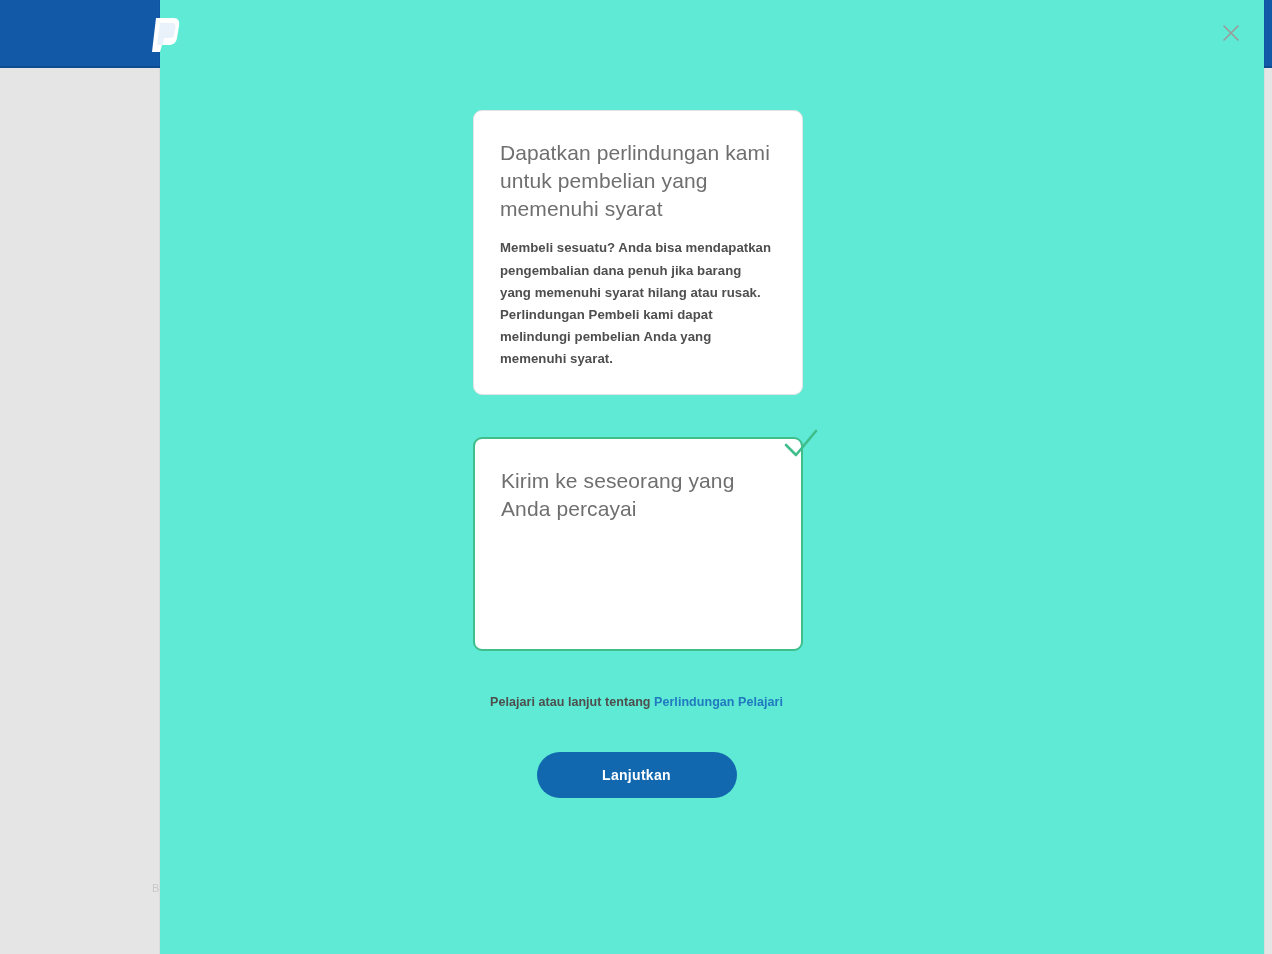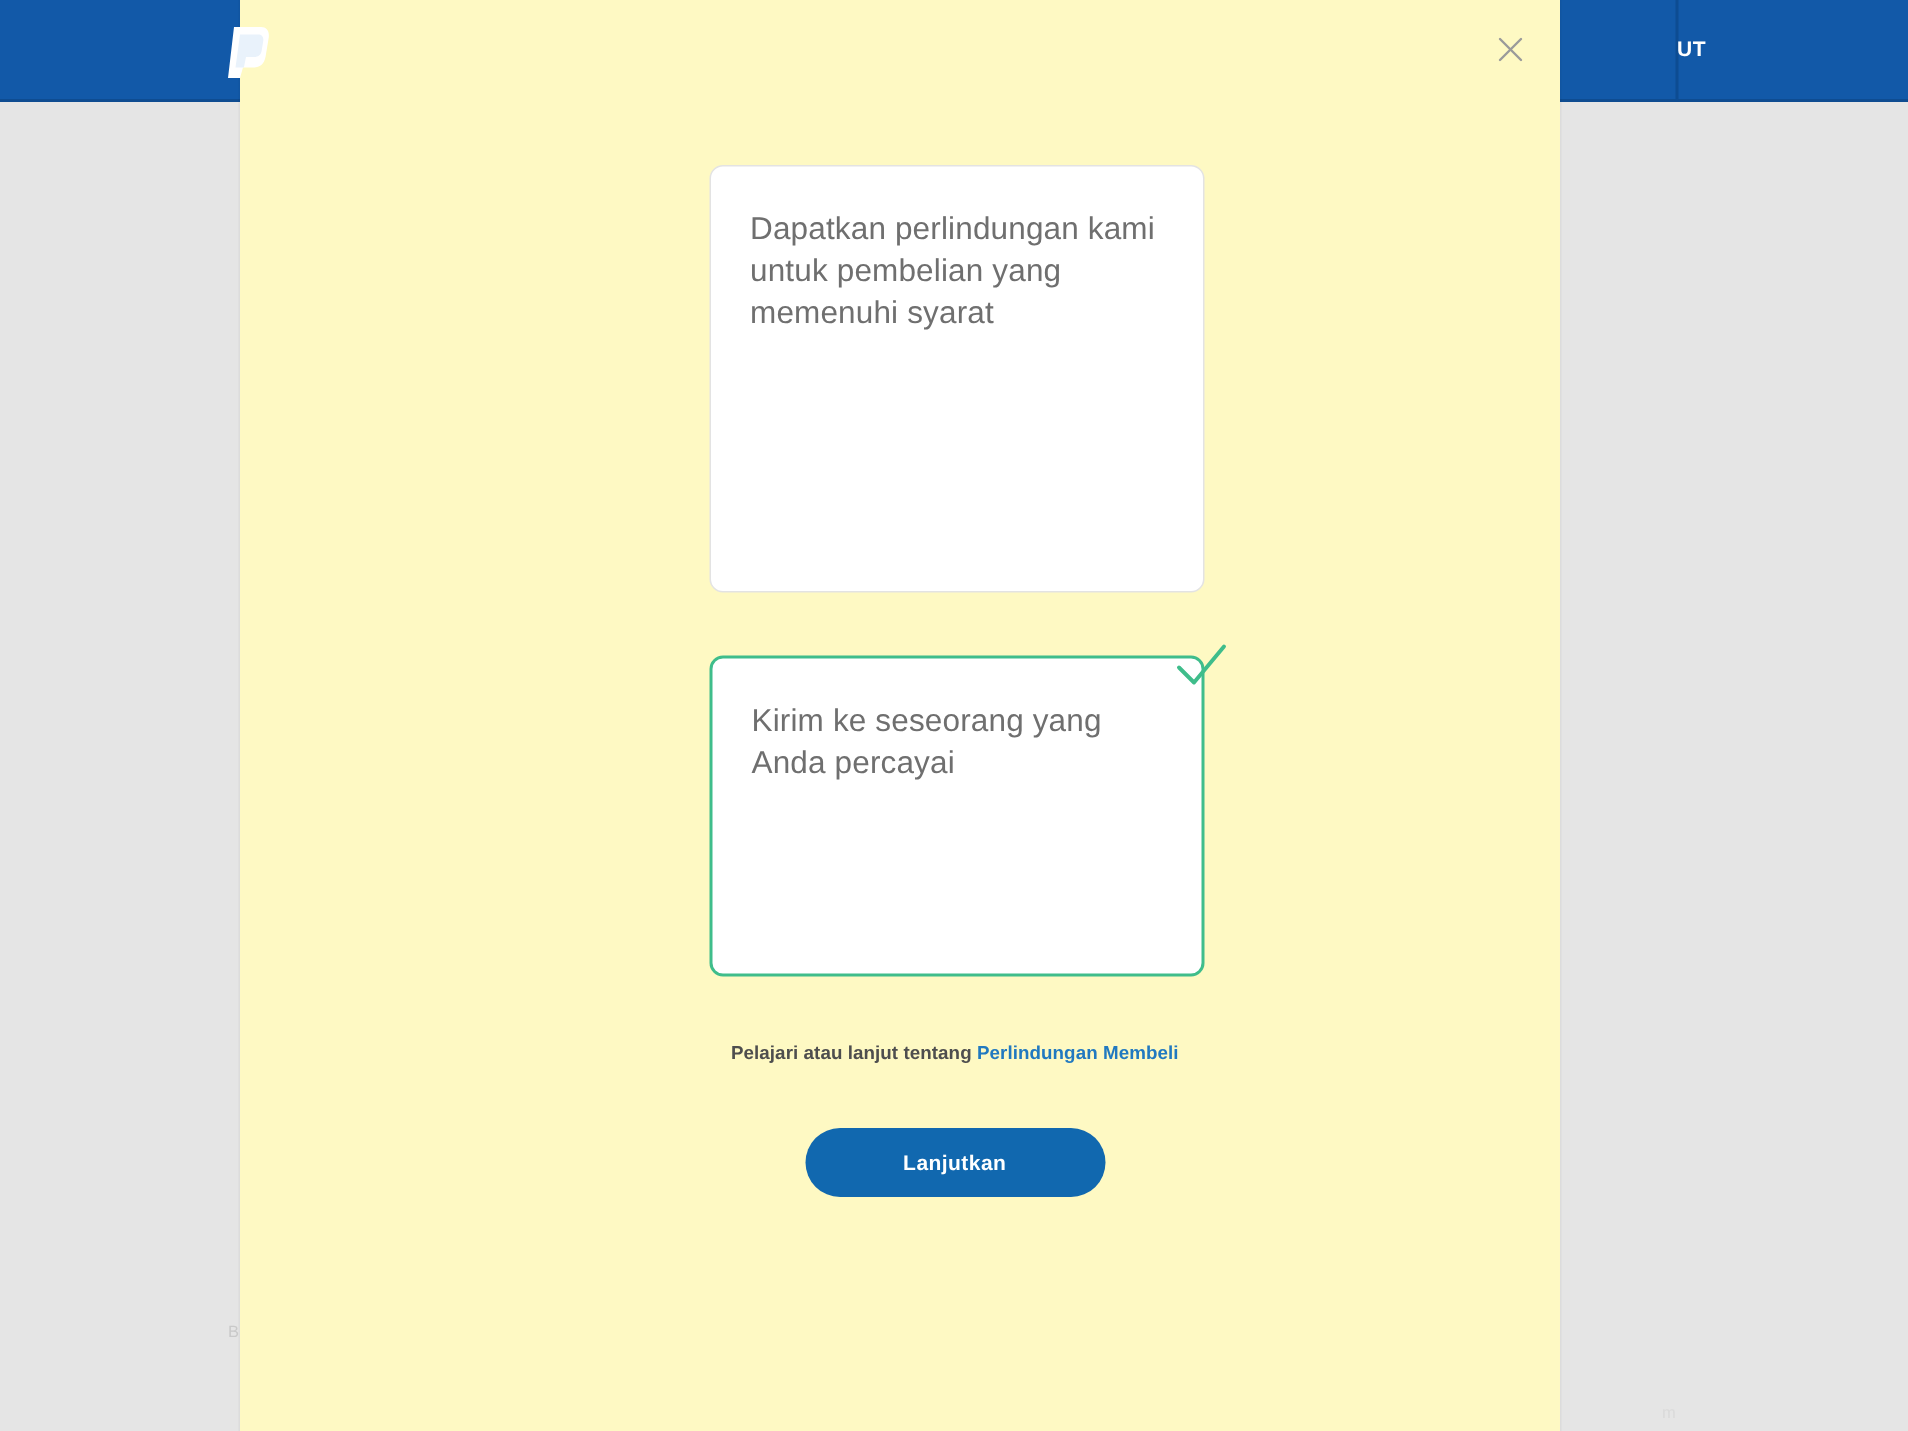--- a/index.html
+++ b/index.html
@@ -61,23 +61,23 @@
   }
   .bg-ghost-left  { top: 882px; left: 152px; }
   .bg-ghost-r1    { top: 908px; left: 1112px; color: #dadada; }
   .bg-ghost-r2    { top: 936px; left: 1108px; color: #dadada; }
 
   
   .modal {
     position: absolute;
     top: 0;
     left: 160px;
-    width: 880px;
+    width: 1104px;
     height: 954px;
-    background: #fef9c3;
+    background: #5eead4;
     box-shadow: 0 0 0 1px rgba(0,0,0,0.04);
   }
 
   .modal-close {
     position: absolute;
     top: 18px;
     right: 16px;
     width: 30px;
     height: 30px;
     border: none;
@@ -229,33 +229,34 @@
       <svg width="26" height="26" viewBox="0 0 26 26">
         <line x1="6" y1="6" x2="20" y2="20" stroke="#9a9a9a" stroke-width="1.6" stroke-linecap="round"></line>
         <line x1="20" y1="6" x2="6" y2="20" stroke="#9a9a9a" stroke-width="1.6" stroke-linecap="round"></line>
       </svg>
     </button>
 
     <div class="modal-content">
 
       <div class="card card-plain">
         <h2 class="card-title">Dapatkan perlindungan kami untuk pembelian yang memenuhi syarat</h2>
+        <p class="card-body">Membeli sesuatu? Anda bisa mendapatkan pengembalian dana penuh jika barang yang memenuhi syarat hilang atau rusak. Perlindungan Pembeli kami dapat melindungi pembelian Anda yang memenuhi syarat.</p>
       </div>
 
       <div class="card card-selected">
         <span class="card-check">
           <svg width="46" height="46" viewBox="0 0 46 46">
             <path d="M9 24 L19 34 L39 10" fill="none" stroke="#3fbd8b" stroke-width="2.6" stroke-linecap="round" stroke-linejoin="round"></path>
           </svg>
         </span>
         <h2 class="card-title">Kirim ke seseorang yang Anda percayai</h2>
       </div>
 
       <div class="learn-more">
-        <span class="plain">Pelajari atau lanjut tentang </span><a href="#">Perlindungan Membeli</a>
+        <span class="plain">Pelajari atau lanjut tentang </span><a href="#">Perlindungan Pelajari</a>
       </div>
 
       <div class="continue-wrap">
         <button class="continue-btn">Lanjutkan</button>
       </div>
 
     </div>
   </div>
 </div>
 

